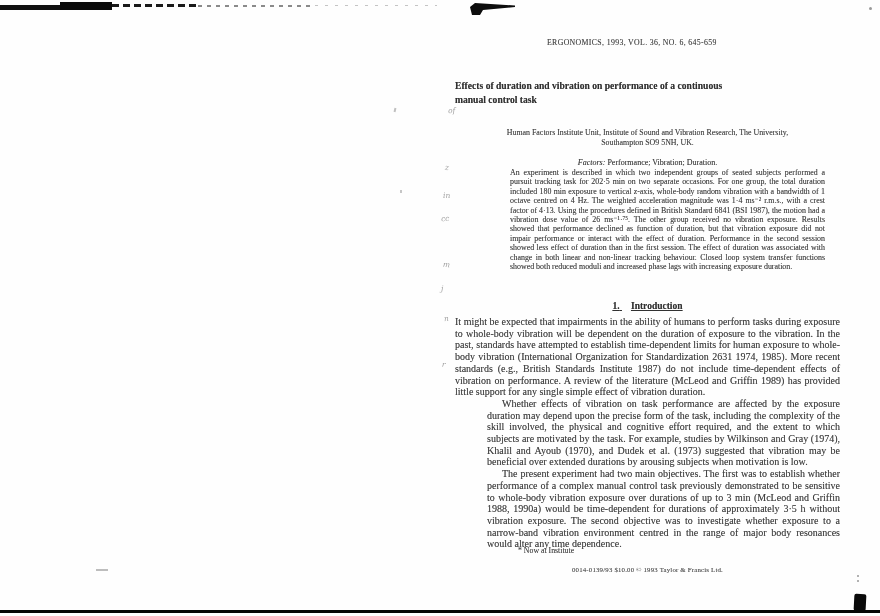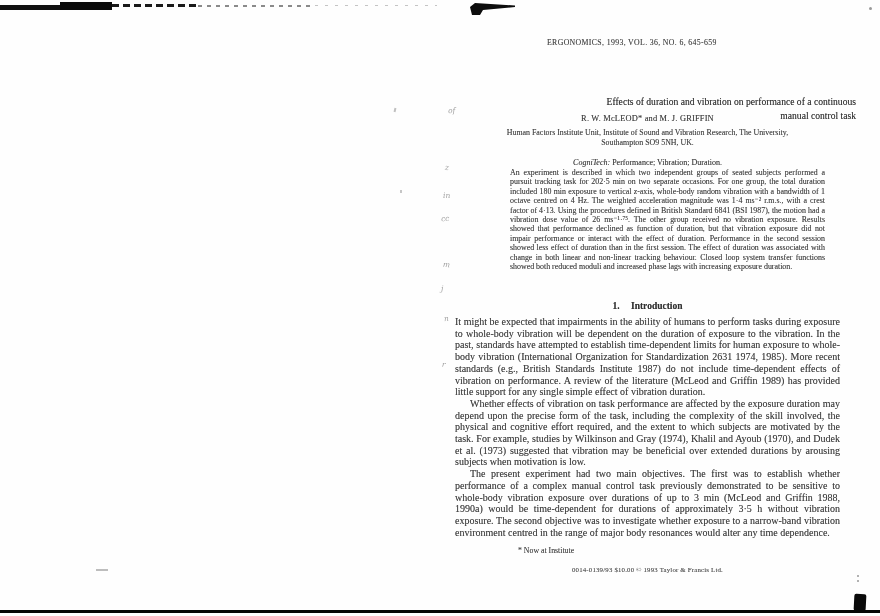--- a/index.html
+++ b/index.html
@@ -24,34 +24,34 @@
   .colon-dot2{left:857px;top:580px;width:2px;height:2px;background:#999;border-radius:50%;}
   .blob-br{left:854px;top:594px;width:12px;height:17px;background:#0a0a0a;border-radius:2px;transform:rotate(3deg);}
   .bottom-line{left:0;top:610px;width:880px;height:3px;background:#060606;}
   
   .mark{position:absolute;font-size:7.5px;font-style:italic;color:#8f8f8f;opacity:.85;
         font-family:"DejaVu Serif",serif;}
   
   .doc{position:absolute;left:455px;top:0;width:385px;height:616px;
        text-shadow:0 0 .35px rgba(70,70,70,.55);}
   .journal-header{position:absolute;left:55px;top:38px;font-size:7.8px;letter-spacing:.35px;color:#4a4a4a;white-space:nowrap;padding-left:37px;}
-  .title{position:absolute;left:0;top:79px;width:100%;margin:16px;text-align:right;
-         font-size:9.6px;font-weight:normal;line-height:14px;color:#303030;}
+  .title{position:absolute;left:0;top:79px;width:100%;margin:0;text-align:left;
+         font-size:9.6px;font-weight:bold;line-height:14px;color:#303030;}
   .authors{position:absolute;left:0;top:114px;width:100%;text-align:center;font-size:8.4px;letter-spacing:.2px;}
   .affil{position:absolute;left:0;top:128px;width:100%;text-align:center;font-size:7.9px;line-height:10px;color:#474747;}
   .keywords{position:absolute;left:0;top:158px;width:100%;text-align:center;font-size:8px;}
   .kw-label{font-style:italic;}
   .abstract{position:absolute;left:55px;top:168px;width:315px;font-size:7.9px;line-height:9.4px;
             text-align:justify;color:#454545;}
   .section-heading{position:absolute;left:0;top:301px;width:100%;text-align:center;
-            font-size:9.5px;font-weight:bold;color:#313131;}
+            font-size:9.5px;font-weight:bold;color:#313131;text-decoration:underline;}
   .section-heading .sec-title{margin-left:9px;}
   .body-text{position:absolute;left:0;top:316px;width:385px;font-size:10px;line-height:11.7px;text-align:justify;font-family:Liberation Serif, serif;}
   .body-text p{margin:0;}
-  .body-text p + p{text-indent:15px;}
+  .body-text p + p{text-indent:15px;margin-left:32px;}
   .footnote{position:absolute;left:63px;top:546px;font-size:7.8px;color:#484848;}
   .imprint{position:absolute;left:0;top:566px;width:100%;text-align:center;font-size:6.8px;color:#565656;letter-spacing:.2px;}
 </style>
 </head>
 <body>
 
 <div class="canvas">
 
   <div class="art bar1"></div>
   <div class="art bar2"></div>
@@ -81,29 +81,28 @@
 
   <div class="doc">
 
     <div class="journal-header">ERGONOMICS, 1993, VOL. 36, NO. 6, 645-659</div>
 
     <h1 class="title">
       <span>Effects of duration and vibration on performance of a continuous</span><br>
       <span>manual control task</span>
     </h1>
 
-    <div class="authors">R. W. McLEOD* and M. J. GRIFFIN</div>
 
     <div class="affil">
       <span>Human Factors Institute Unit, Institute of Sound and Vibration Research, The University,</span><br>
       <span>Southampton SO9 5NH, UK.</span>
     </div>
 
     <div class="keywords">
-      <span class="kw-label">CogniTech:</span>
+      <span class="kw-label">Factors:</span>
       <span>Performance; Vibration; Duration.</span>
     </div>
 
     <div class="abstract">An experiment is described in which two independent groups of seated subjects performed a pursuit tracking task for 202·5 min on two separate occasions. For one group, the total duration included 180 min exposure to vertical z-axis, whole-body random vibration with a bandwidth of 1 octave centred on 4 Hz. The weighted acceleration magnitude was 1·4 ms⁻² r.m.s., with a crest factor of 4·13. Using the procedures defined in British Standard 6841 (BSI 1987), the motion had a vibration dose value of 26 ms⁻¹·⁷⁵. The other group received no vibration exposure. Results showed that performance declined as function of duration, but that vibration exposure did not impair performance or interact with the effect of duration. Performance in the second session showed less effect of duration than in the first session. The effect of duration was associated with change in both linear and non-linear tracking behaviour. Closed loop system transfer functions showed both reduced moduli and increased phase lags with increasing exposure duration.</div>
 
     <div class="section-heading">
       <span class="sec-num">1.</span>
       <span class="sec-title">Introduction</span>
     </div>
 

